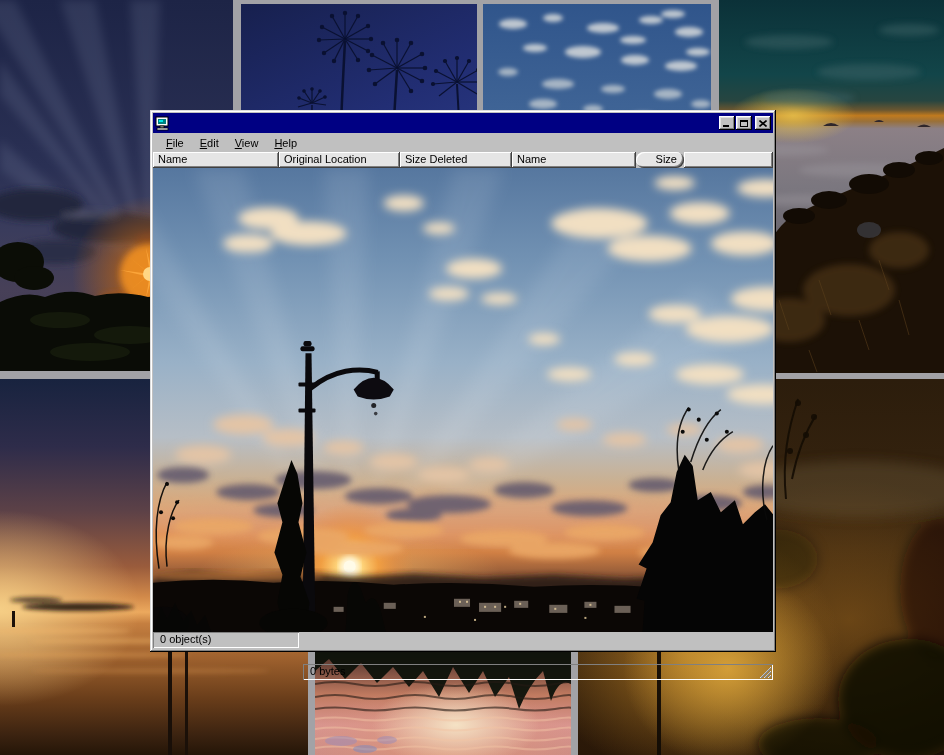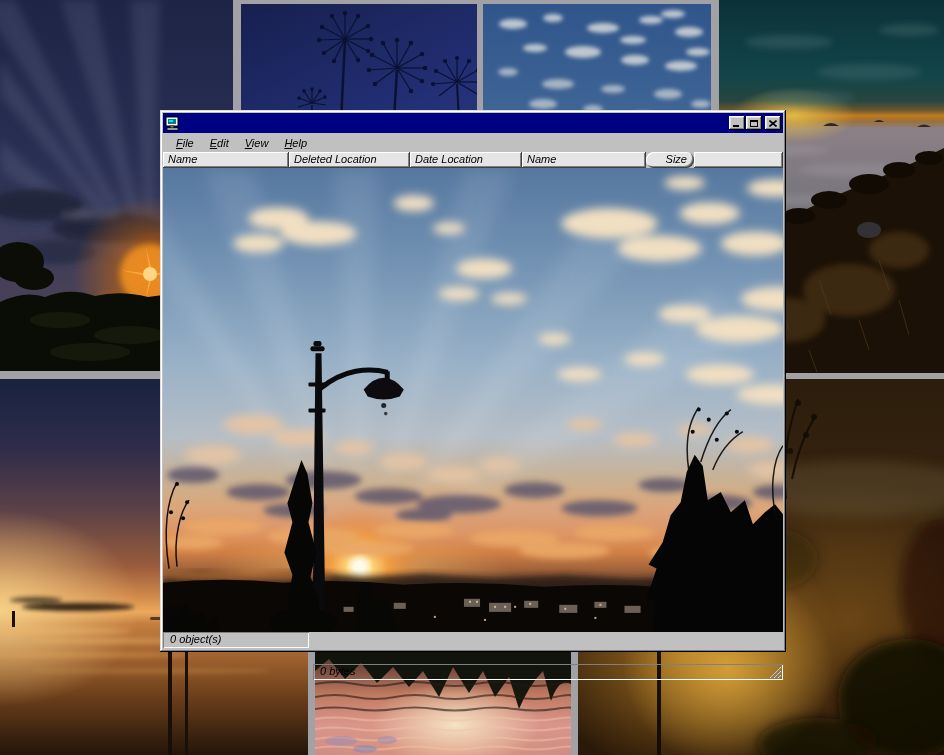--- a/index.html
+++ b/index.html
@@ -25,23 +25,23 @@
      background:radial-gradient(120px 60px at 55% 92%,rgba(246,230,200,.95),rgba(246,230,200,0) 70%),
      radial-gradient(200px 90px at 50% 100%,rgba(222,150,120,.8),rgba(222,150,120,0) 75%),
      linear-gradient(#0b0f0a 0%,#0e130d 55%,#1c1812 66%,#6a4338 76%,#c07a60 84%,#d9958f 92%,#cc8c86 100%);}
   .tile-g{left:578px;top:379px;width:366px;height:376px;
      background:radial-gradient(150px 140px at 41% 77%,rgba(224,169,60,.85),rgba(224,169,60,0) 70%),
      radial-gradient(220px 180px at 30% 72%,rgba(190,130,38,.8),rgba(190,130,38,0) 70%),
      radial-gradient(260px 200px at 74% 64%,rgba(160,105,30,.5),rgba(160,105,30,0) 70%),
      linear-gradient(#2c1d0c 0%,#3a2610 45%,#2a1808 100%);}
 
   
-  .win{position:absolute;left:160px;top:110px;width:626px;height:542px;background:#c0c0c0;
+  .win{position:absolute;left:150px;top:110px;width:626px;height:542px;background:#c0c0c0;
        box-shadow:inset -1px -1px 0 #000,inset 1px 1px 0 #dcdcdc,inset -2px -2px 0 #808080,inset 2px 2px 0 #fff;
-       padding:3px;box-sizing:border-box;z-index:10;font-style:italic;}
+       padding:3px;box-sizing:border-box;z-index:10;}
   .titlebar{height:20px;background:#000083;display:flex;align-items:center;padding:0 2px;}
   .titlebar .app-icon{width:16px;height:15px;margin-right:3px;flex:0 0 auto;}
   .title-text{color:#fff;font-size:11px;font-weight:bold;flex:1 1 auto;white-space:nowrap;overflow:hidden;}
   .tb-btn{width:16px;height:14px;background:#c0c0c0;margin-left:1px;flex:0 0 auto;
        box-shadow:inset -1px -1px 0 #000,inset 1px 1px 0 #fff,inset -2px -2px 0 #808080,inset 2px 2px 0 #dfdfdf;
        display:flex;align-items:center;justify-content:center;position:relative;}
   .tb-btn.close{margin-left:3px;}
   .g-min{position:absolute;left:4px;bottom:3px;width:6px;height:2px;background:#000;}
   .g-max{width:8px;height:7px;border:1px solid #000;border-top-width:2px;box-sizing:border-box;}
   .menubar{height:19px;display:flex;align-items:center;padding-left:7px;background:#c0c0c0;}
@@ -408,22 +408,22 @@
 
     <div class="menubar">
       <span class="menu-item accel"><u>F</u>ile</span>
       <span class="menu-item accel"><u>E</u>dit</span>
       <span class="menu-item accel"><u>V</u>iew</span>
       <span class="menu-item accel"><u>H</u>elp</span>
     </div>
 
     <div class="hdr">
       <div class="col w-name">Name</div>
-      <div class="col w-loc">Deleted Location</div>
-      <div class="col w-date">Date Location</div>
+      <div class="col w-loc">Original Location</div>
+      <div class="col w-date">Size Deleted</div>
       <div class="col w-type">Name</div>
       <div class="col w-size">Size</div>
       <div class="col w-rest"></div>
     </div>
 
     <div class="listview">
       <svg viewBox="0 0 618 461" preserveAspectRatio="none">
         <defs>
           <linearGradient id="psky" x1="0" y1="0" x2="0" y2="1">
             <stop offset="0" stop-color="#56779f"></stop>

